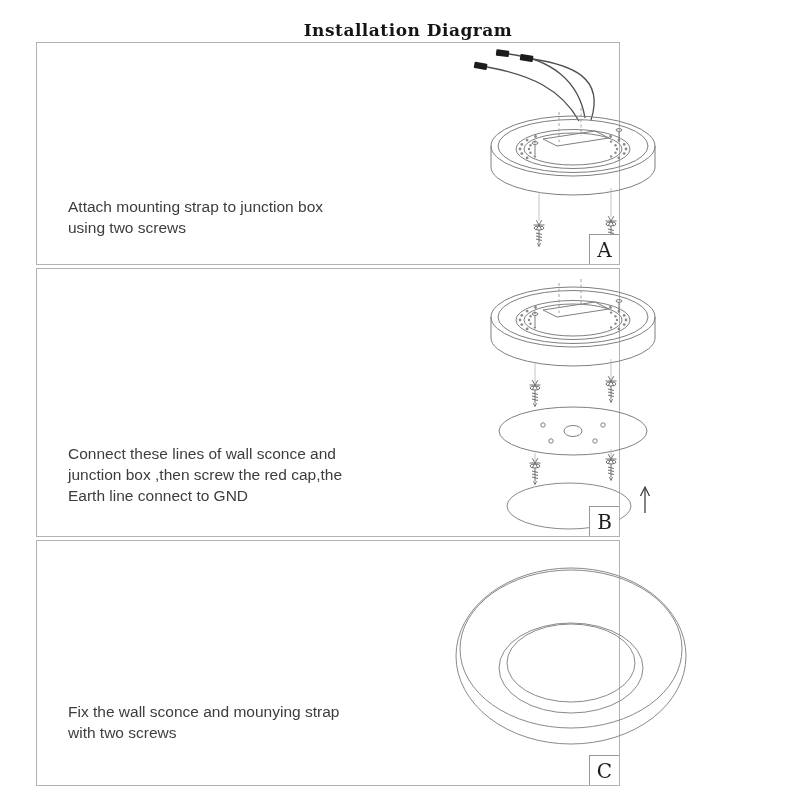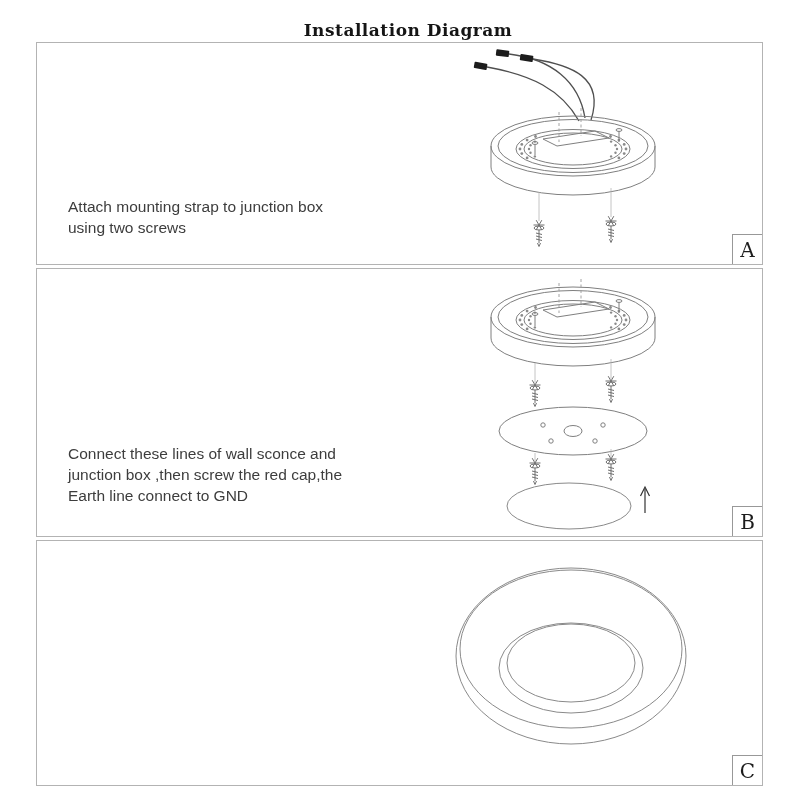--- a/index.html
+++ b/index.html
@@ -1,21 +1,21 @@
 <!DOCTYPE html>
 <html><head>
 <meta charset="utf-8">
 <style>
   html,body{margin:0;padding:0;background:#ffffff;width:800px;height:800px;
     font-family:"Liberation Sans",sans-serif;}
   .sheet{position:relative;width:800px;height:800px;overflow:hidden;background:#fff;}
   .title{position:absolute;top:12px;left:0;width:100%;text-align:center;margin:8px;
     font-family:"DejaVu Serif",serif;font-weight:bold;font-size:17px;
     letter-spacing:.5px;color:#151515;}
-  .panel{position:absolute;left:36px;width:727px;border:1px solid #b3b3b3;
+  .panel{position:absolute;left:36px;width:584px;border:1px solid #b3b3b3;
     background:#fff;box-sizing:border-box;}
   .panel-a{top:42px;height:223px;}
   .panel-b{top:268px;height:269px;padding-left:20px;}
   .panel-c{top:540px;height:246px;}
   .caption{position:absolute;left:31px;margin:0;font-size:15.5px;line-height:21px;
     color:#3d3d3d;white-space:pre-line;}
   .panel-a .caption{bottom:26px;}
   .panel-b .caption{bottom:30px;}
   .panel-c .caption{bottom:42px;}
   .corner{position:absolute;right:0;bottom:0;width:29px;height:29px;
@@ -179,16 +179,18 @@
 
   <section class="panel panel-c">
     <svg class="illus" width="340" height="236" viewBox="0 0 340 236">
       <g fill="none" stroke="#8a8a8a" stroke-width="1">
         <ellipse cx="146" cy="110" rx="115" ry="88"></ellipse>
         <ellipse cx="146" cy="103" rx="111" ry="79"></ellipse>
         <ellipse cx="146" cy="122" rx="72" ry="45"></ellipse>
         <ellipse cx="146" cy="117" rx="64" ry="39"></ellipse>
       </g>
     </svg>
+    <p class="caption">Fix the wall sconce and mounying strap
+with two screws</p>
     <div class="corner">C</div>
   </section>
 
 </div>
 
 </body></html>

